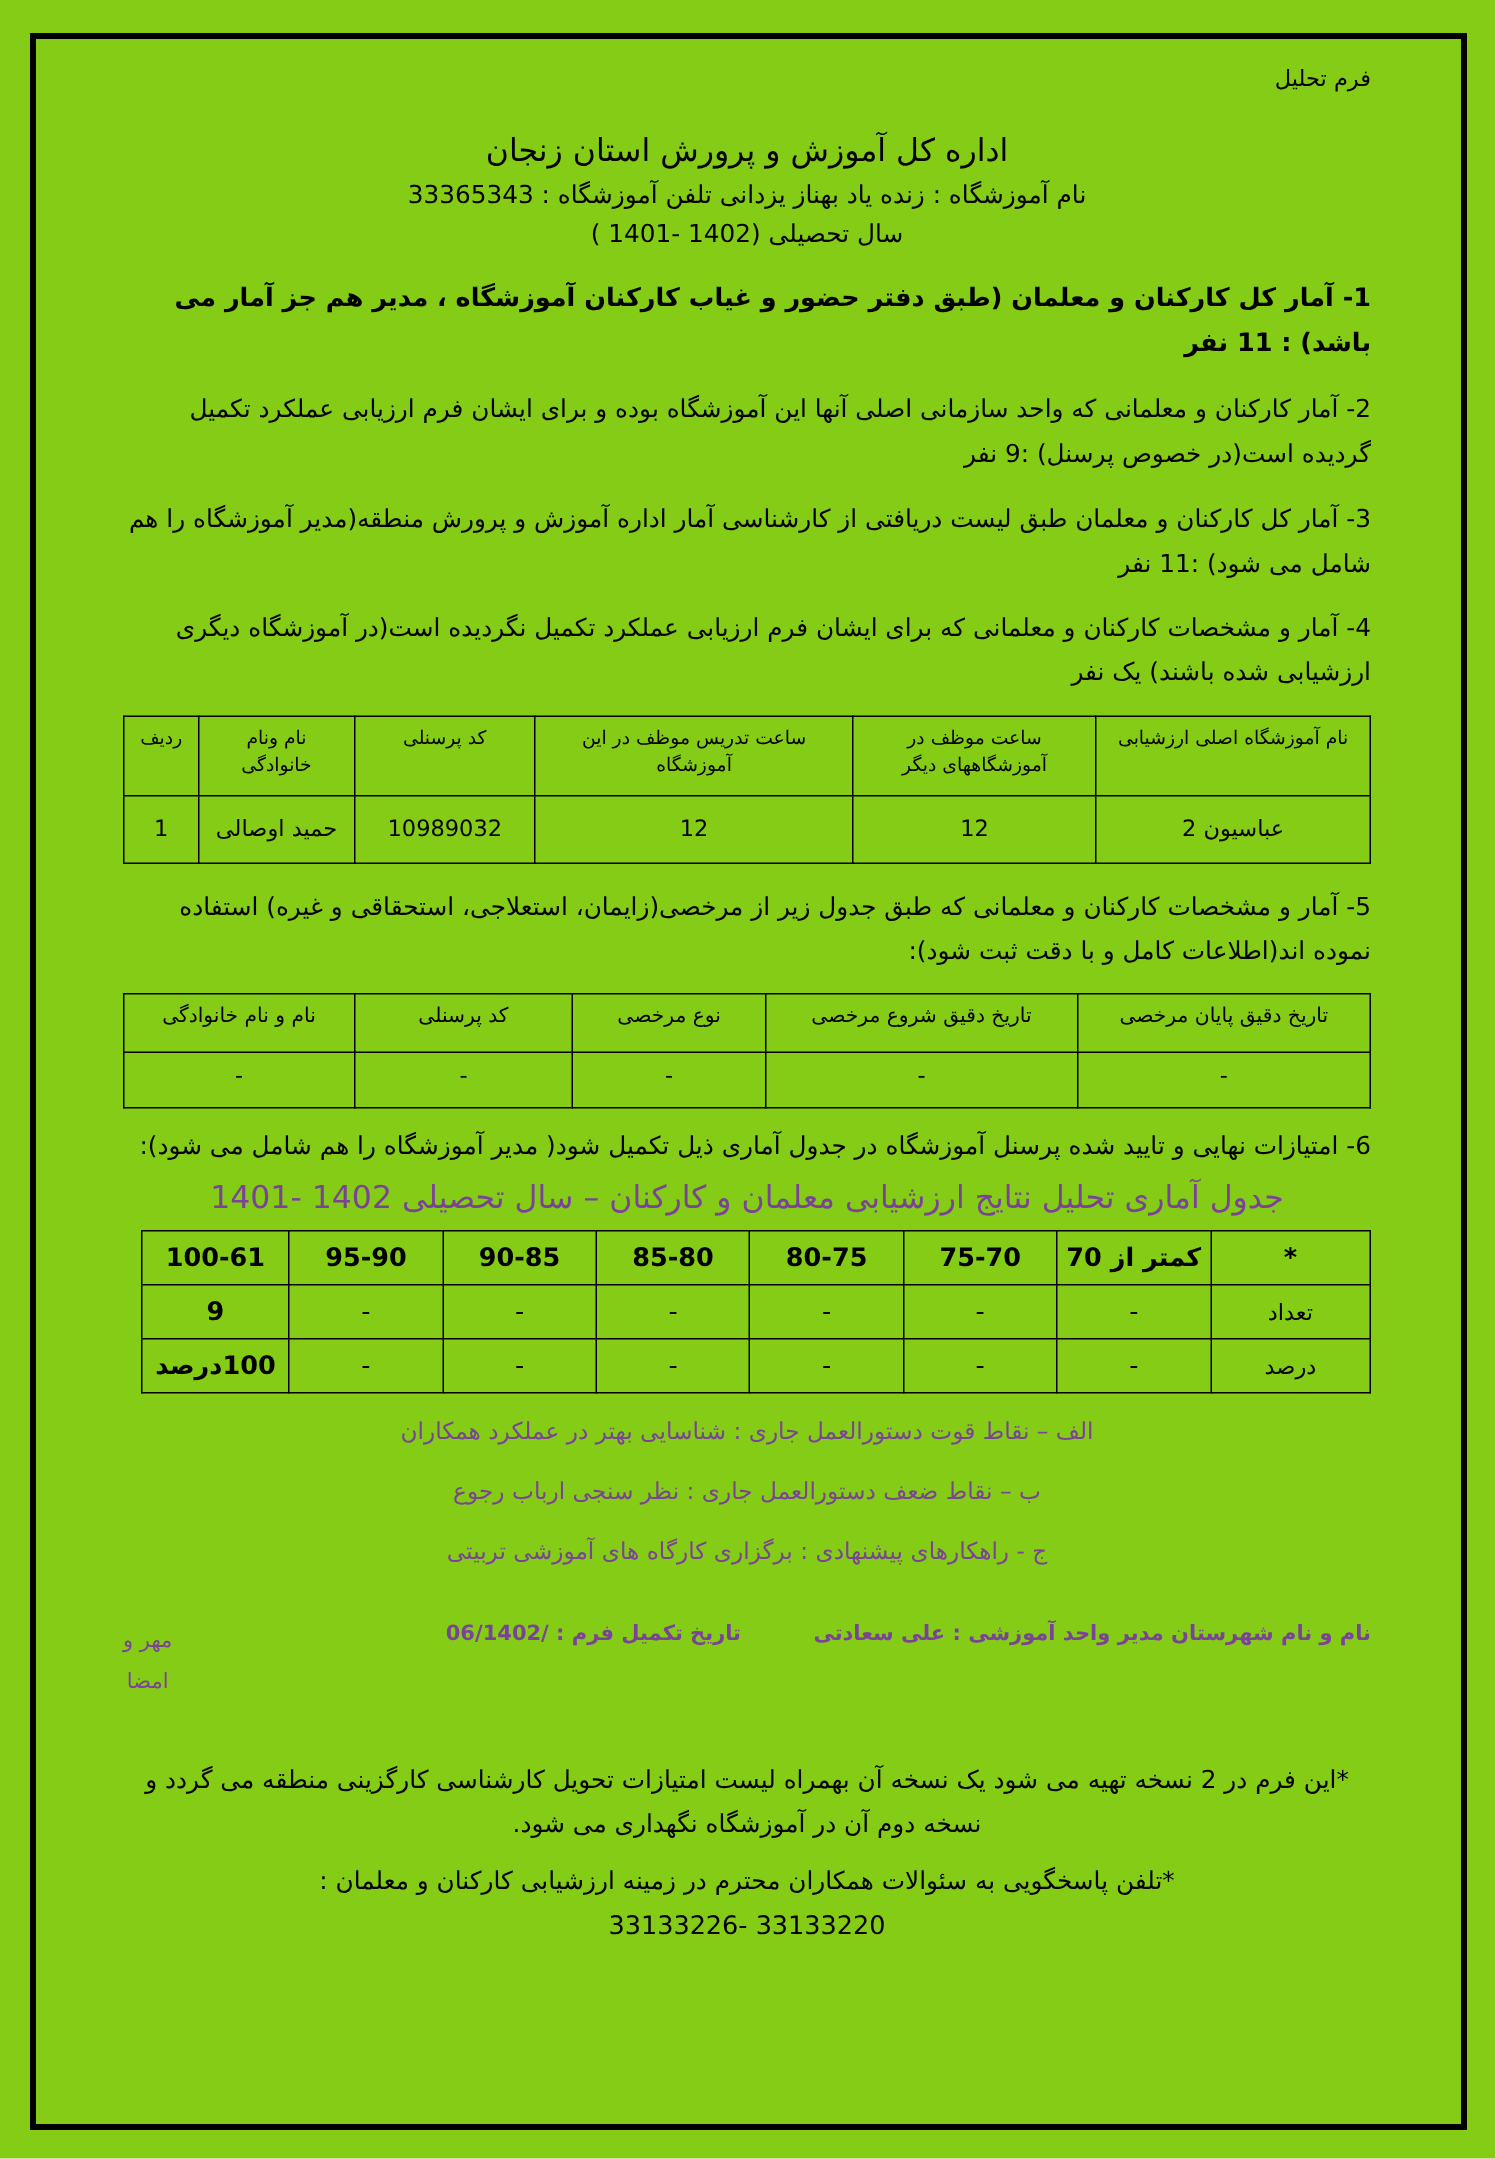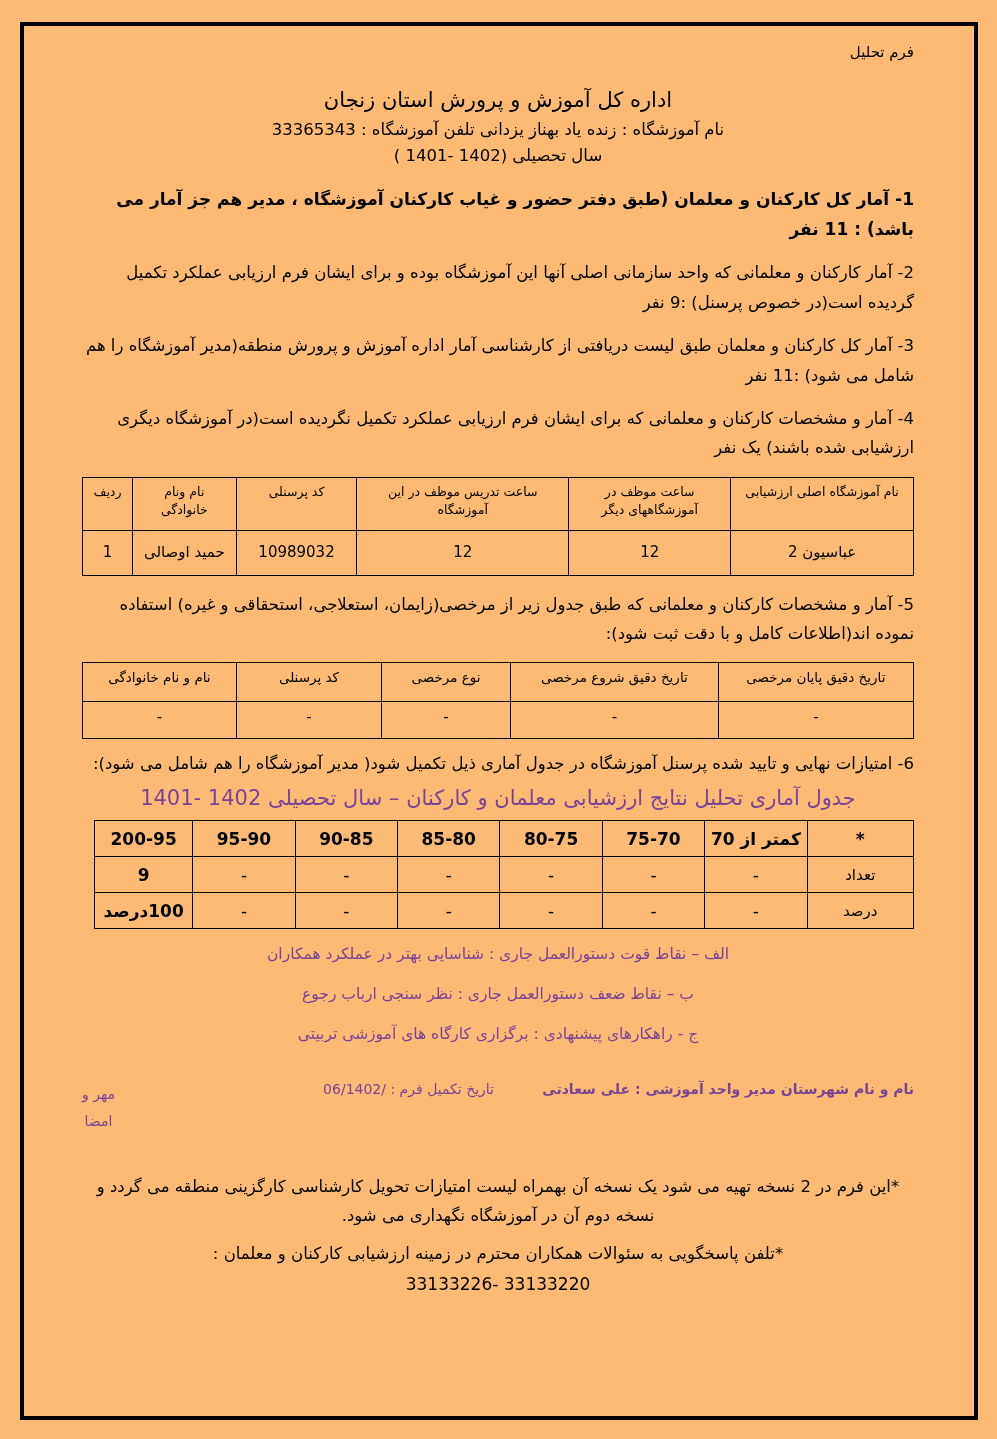--- a/index.html
+++ b/index.html
@@ -9,21 +9,21 @@
     background: #ffffff;
   }
   body {
     font-family: "DejaVu Sans", "Liberation Sans", sans-serif;
     color: #000000;
   }
   .page {
     position: relative;
     width: 997px;
     height: 1439px;
-    background: #fdba74;
+    background: #84cc16;
     box-sizing: border-box;
     overflow: hidden;
   }
   
   .page-frame {
     position: absolute;
     left: 20px;
     top: 22px;
     width: 958px;
     height: 1398px;
@@ -162,21 +162,21 @@
     color: #7B4397;
     font-weight: bold;
     font-size: 14px;
     white-space: nowrap;
   }
   .sig-date {
     position: absolute;
     right: 420px;
     top: 0;
     color: #7B4397;
-    font-weight: normal;
+    font-weight: bold;
     font-size: 14px;
     white-space: nowrap;
   }
   .sig-seal {
     position: absolute;
     left: 0;
     top: 0;
     color: #7B4397;
     font-size: 14px;
     text-align: center;
@@ -298,21 +298,21 @@
       </colgroup>
       <tbody>
         <tr>
           <td class="star">*</td>
           <td>کمتر از 70</td>
           <td>75-70</td>
           <td>80-75</td>
           <td>85-80</td>
           <td>90-85</td>
           <td>95-90</td>
-          <td>200-95</td>
+          <td>100-61</td>
         </tr>
         <tr>
           <td class="rowlabel">تعداد</td>
           <td class="dash">-</td>
           <td class="dash">-</td>
           <td class="dash">-</td>
           <td class="dash">-</td>
           <td class="dash">-</td>
           <td class="dash">-</td>
           <td>9</td>

